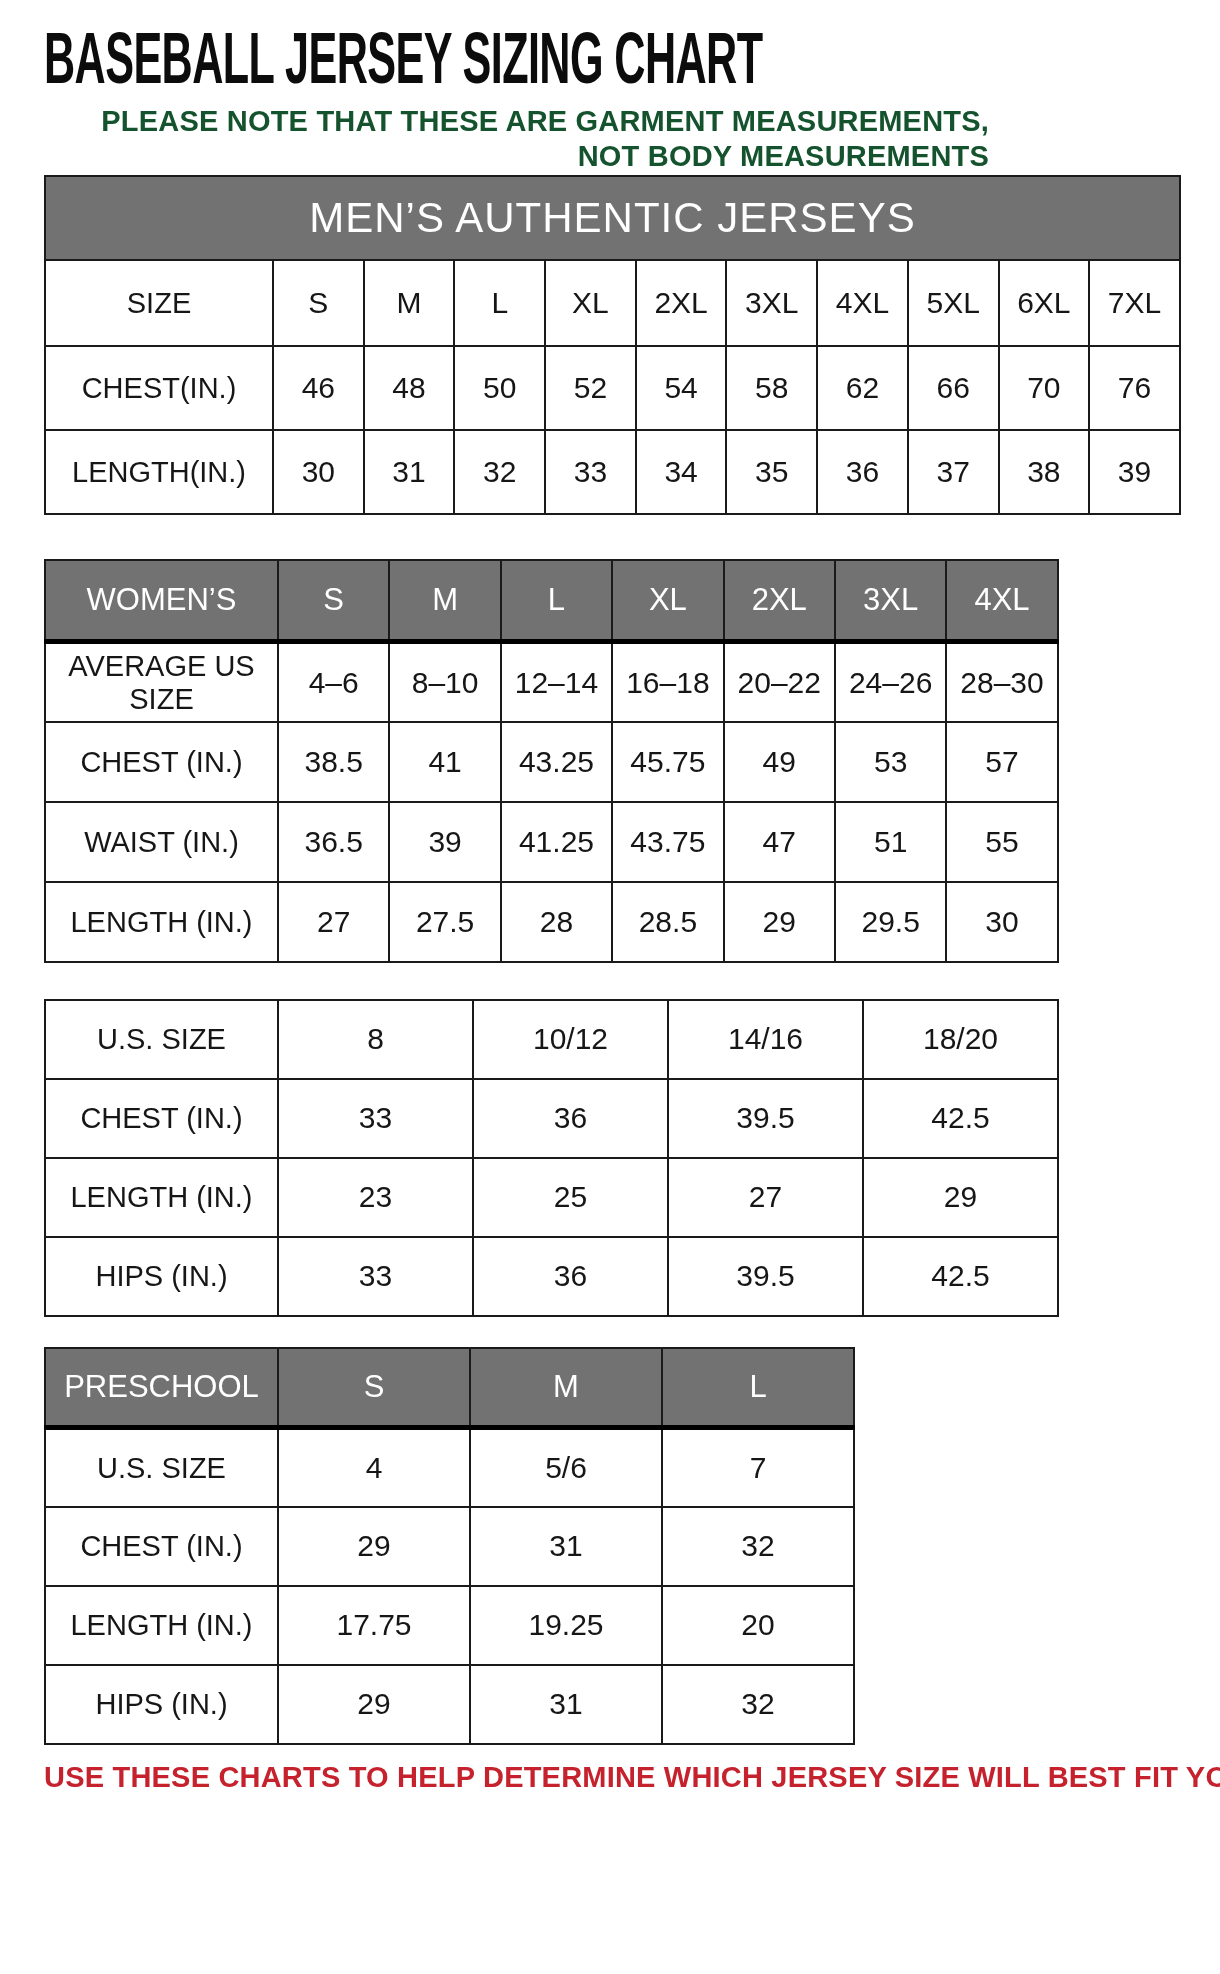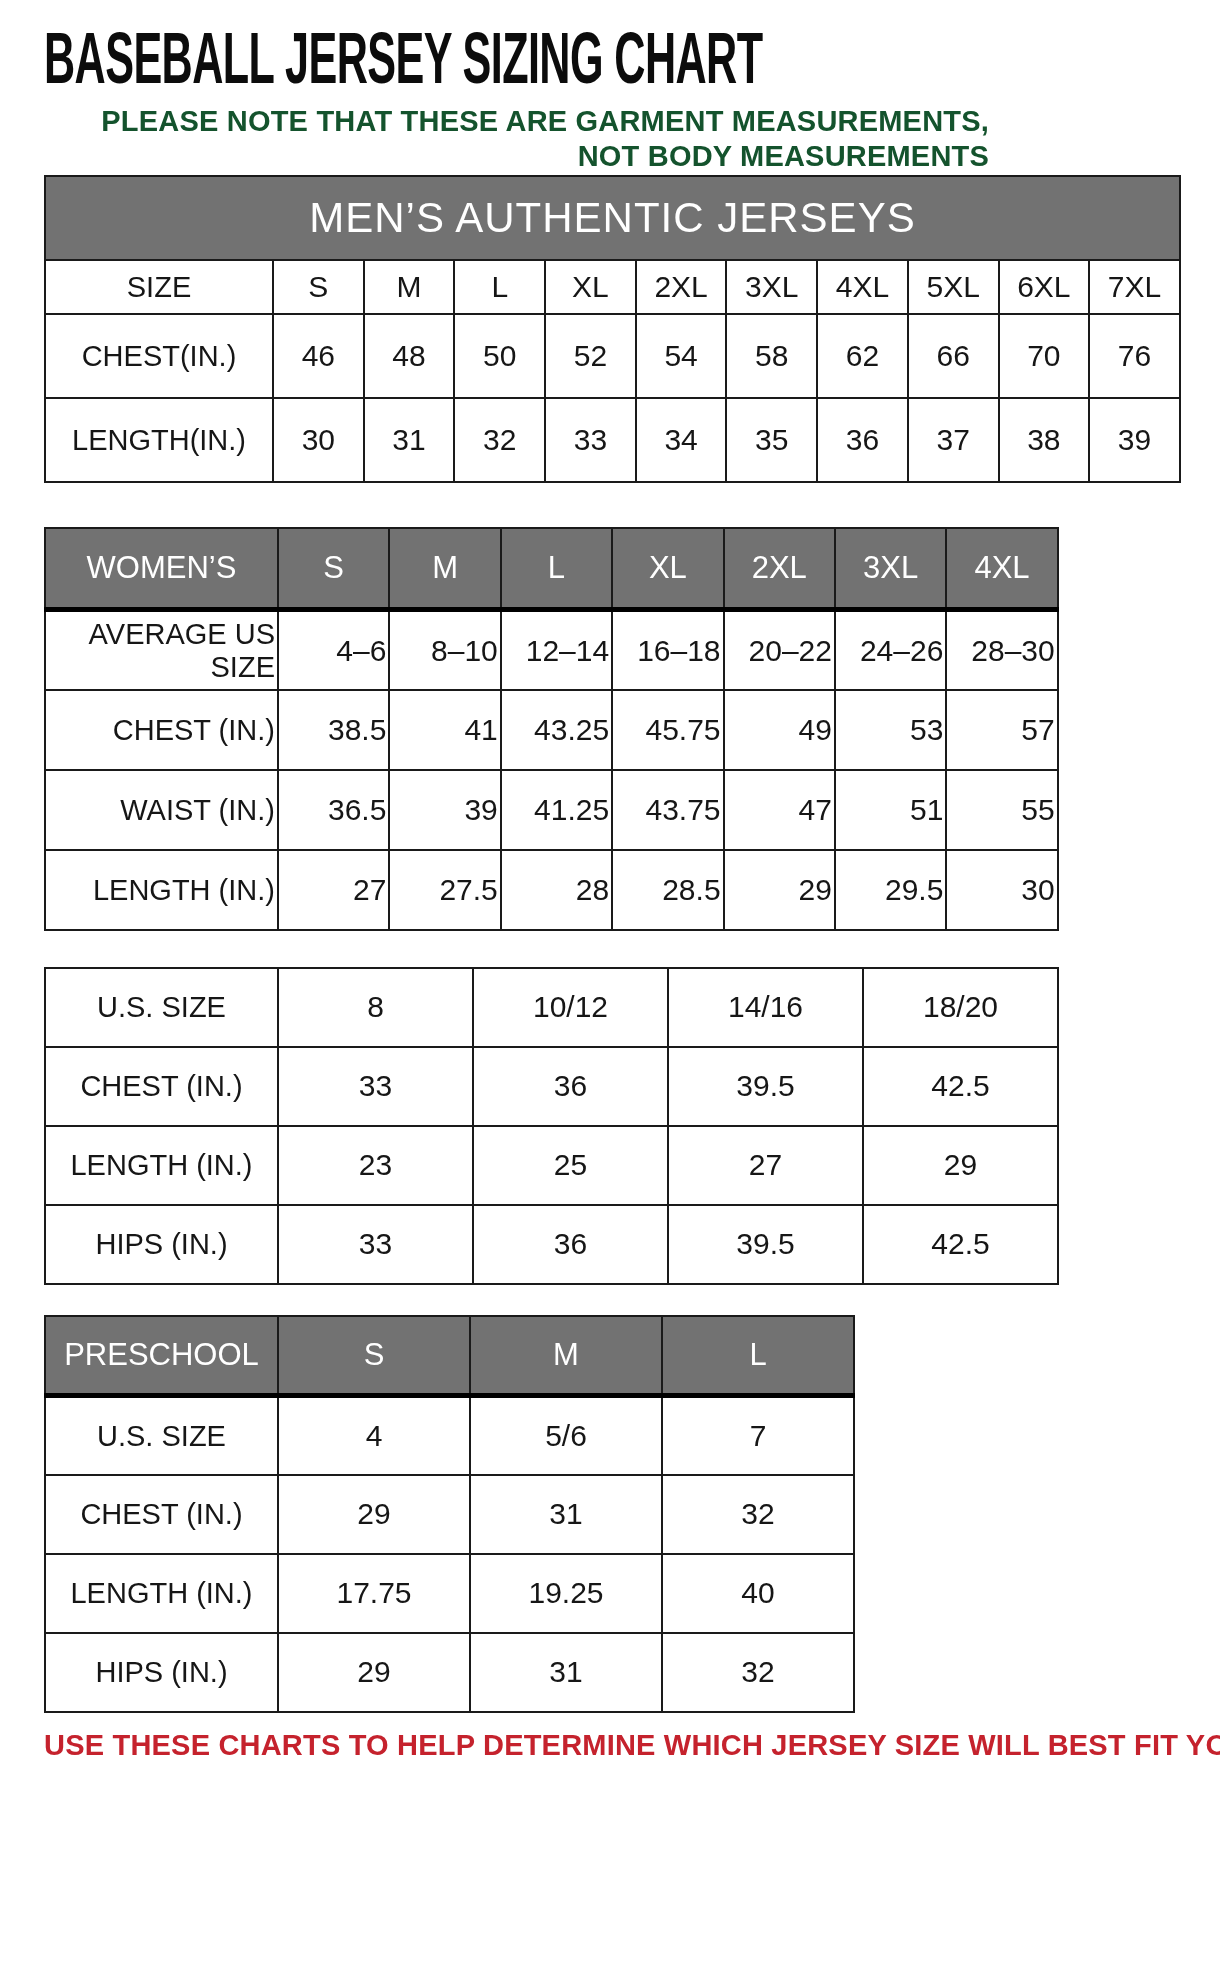--- a/index.html
+++ b/index.html
@@ -61,27 +61,27 @@
     color: #ffffff;
     font-size: 42px;
     letter-spacing: 1px;
     height: 72px;
   }
 
   .mens { width: 1135px; }
   .mens .c-label { width: 228px; }
   .mens .c-data  { width: 90.7px; }
   .mens td { height: 84px; }
-  .mens .size-row td { height: 54px; }
+  .mens .size-row td { height: 86px; }
 
   .womens { width: 1013px; margin-top: 44px; }
   .womens .c-label { width: 233px; }
   .womens .c-data  { width: 111.4px; }
   .womens th { height: 82px; }
-  .womens td { height: 80px; text-align: right; }
+  .womens td { height: 80px; }
 
   .boys { width: 1013px; margin-top: 36px; }
   .boys .c-label { width: 233px; }
   .boys .c-data  { width: 195px; }
   .boys th { height: 82px; }
   .boys td { height: 79px; }
 
   .pre { width: 810px; margin-top: 30px; border-radius: 18px; }
   .pre .c-label { width: 233px; }
   .pre .c-data  { width: 192px; }
@@ -296,21 +296,21 @@
     <tr>
       <td class="lbl">CHEST (IN.)</td>
       <td>29</td>
       <td>31</td>
       <td>32</td>
     </tr>
     <tr>
       <td class="lbl">LENGTH (IN.)</td>
       <td>17.75</td>
       <td>19.25</td>
-      <td>40</td>
+      <td>20</td>
     </tr>
     <tr>
       <td class="lbl">HIPS (IN.)</td>
       <td>29</td>
       <td>31</td>
       <td>32</td>
     </tr>
   </tbody>
     </table>
 

